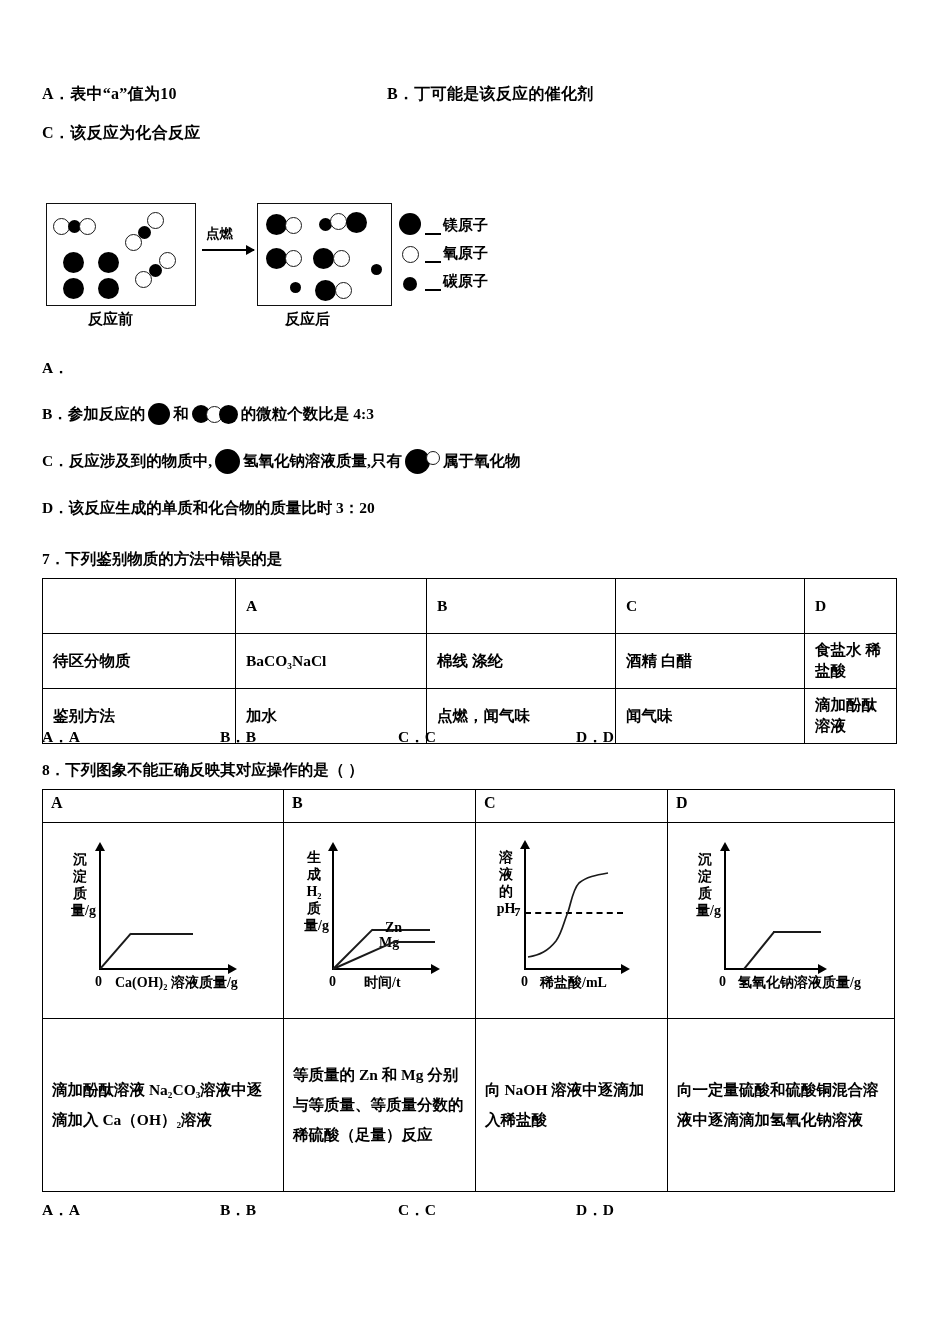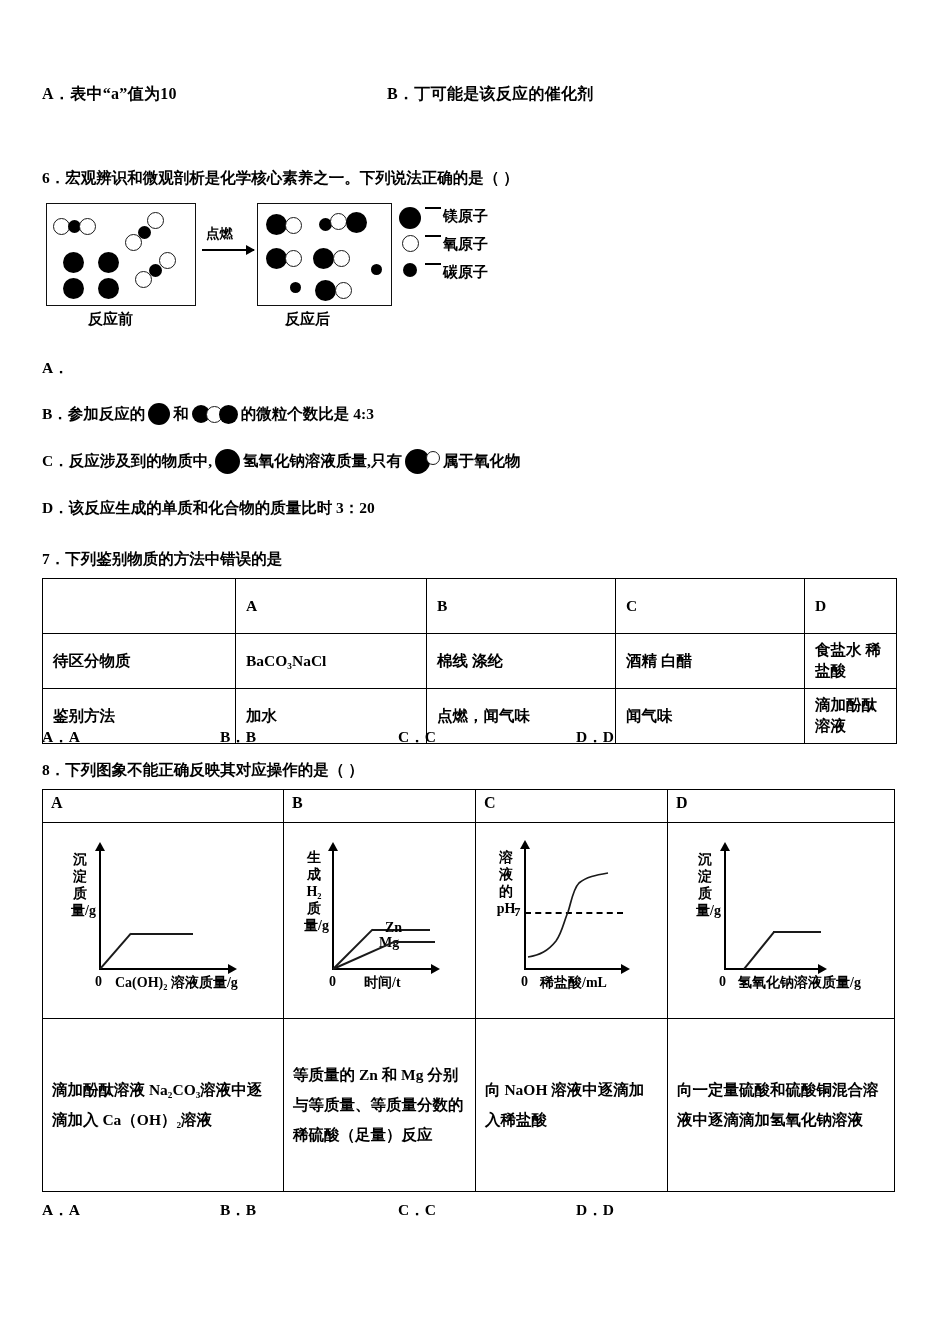--- a/index.html
+++ b/index.html
@@ -39,21 +39,21 @@
   #arrow:after{content:"";position:absolute;right:-1px;top:-4px;
     border-left:9px solid #000;border-top:5px solid transparent;border-bottom:5px solid transparent;}
   #arrow-label{position:absolute;left:164px;top:28px;font-size:13.5px;font-weight:bold;
     font-family:"Liberation Sans","DejaVu Sans",sans-serif;white-space:nowrap;}
 
   .fig-cap{position:absolute;font-size:15px;font-weight:bold;}
   #cap-before{left:46px;top:113px;}
   #cap-after{left:243px;top:113px;}
 
   #legend{position:absolute;left:355px;top:10px;width:145px;}
-  #legend .lrow{display:flex;align-items:flex-start;height:28px;}
+  #legend .lrow{display:flex;align-items:flex-end;height:28px;}
   #legend .swatch{width:26px;display:flex;justify-content:center;align-items:center;}
   #legend .dash{width:16px;height:2px;background:#000;margin:0 2px;}
   #legend .ltext{font-size:15px;font-weight:bold;}
 
   
   #q6-opts{position:absolute;left:42px;top:358px;width:880px;}
   #q6-opts .orow{display:flex;align-items:center;margin-bottom:24px;font-size:15.5px;font-weight:bold;}
   .inline-ic{display:inline-flex;align-items:center;vertical-align:middle;margin:0 3px;}
   .ic-mg{width:22px;height:22px;border-radius:50%;background:#000;display:inline-block;}
   .ic-mg-sm{width:19px;height:19px;border-radius:50%;background:#000;display:inline-block;}
@@ -110,24 +110,26 @@
   <div id="q5-opts">
     <div class="row">
       <div class="c1 opt">
         <span>A．</span><span>表中“a”值为10</span>
       </div>
       <div class="c2 opt">
         <span>B．</span><span>丁可能是该反应的催化剂</span>
       </div>
     </div>
     <div class="row">
-    </div>
-  </div>
-
-  <div id="q6-stem">6．宏观辨识和微观剖析是化学核心素养之一。下列说法正确的是（  ）</div>
+      <div class="c1 opt">
+        <span>C．</span><span>该反应为化合反应</span>
+      </div>
+    </div>
+  </div>
+
 
   <div id="q6-fig">
 
     <div class="molbox" id="box-before">
 
       <div class="atom o" style="left:6px;  top:14px;"></div>
       <div class="atom c" style="left:21px; top:16px;"></div>
       <div class="atom o" style="left:32px; top:14px;"></div>
 
       <div class="atom mg" style="left:16px; top:48px;"></div>

